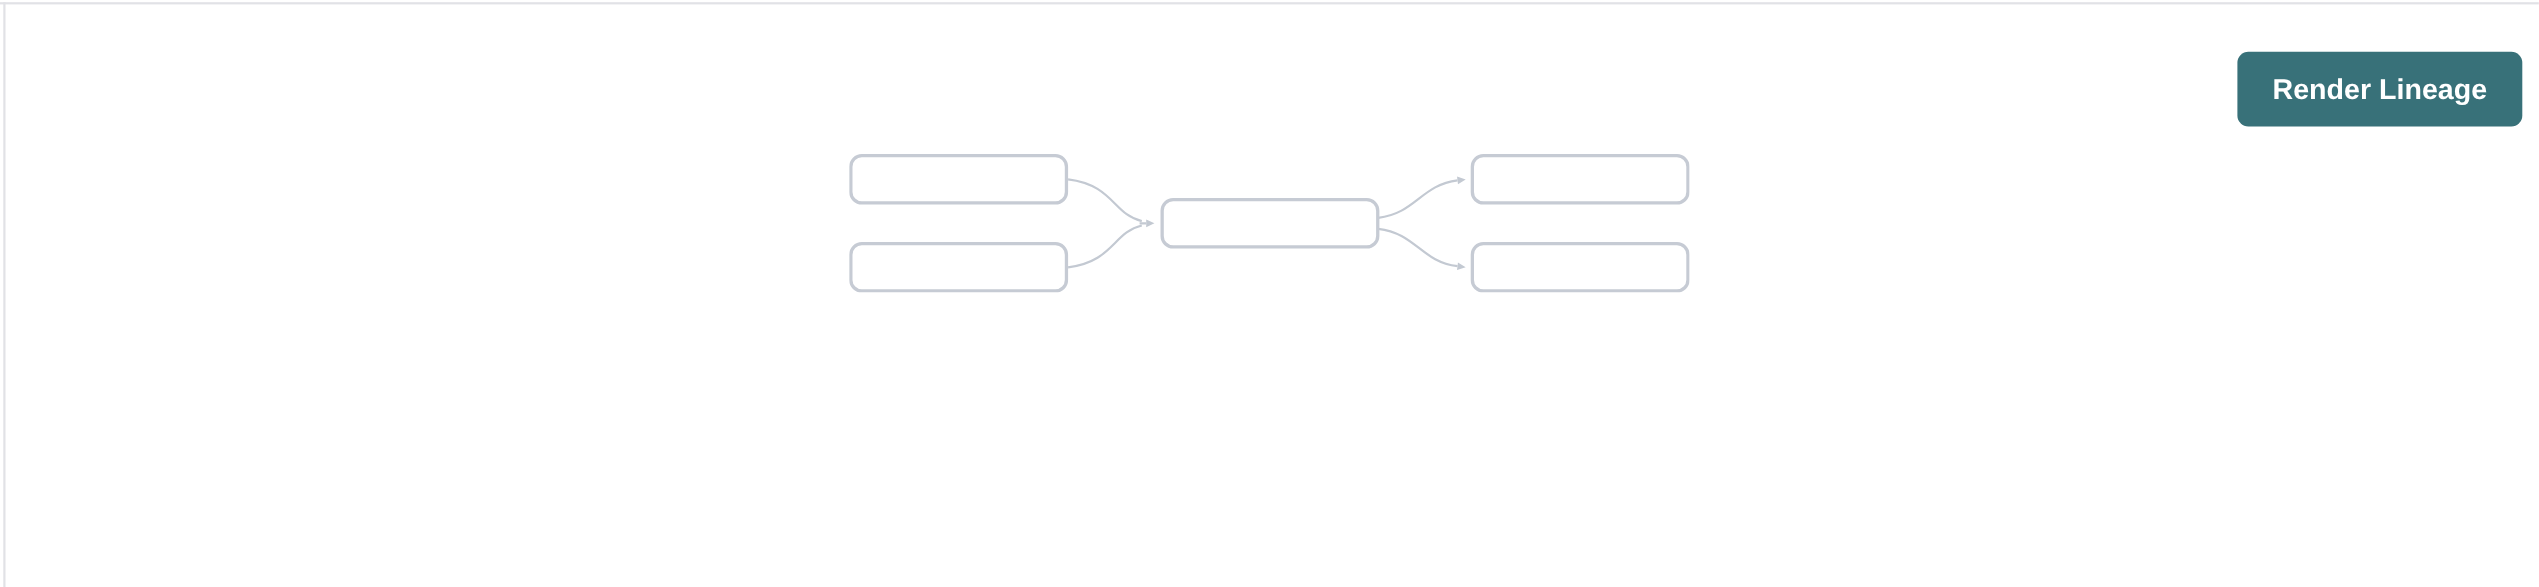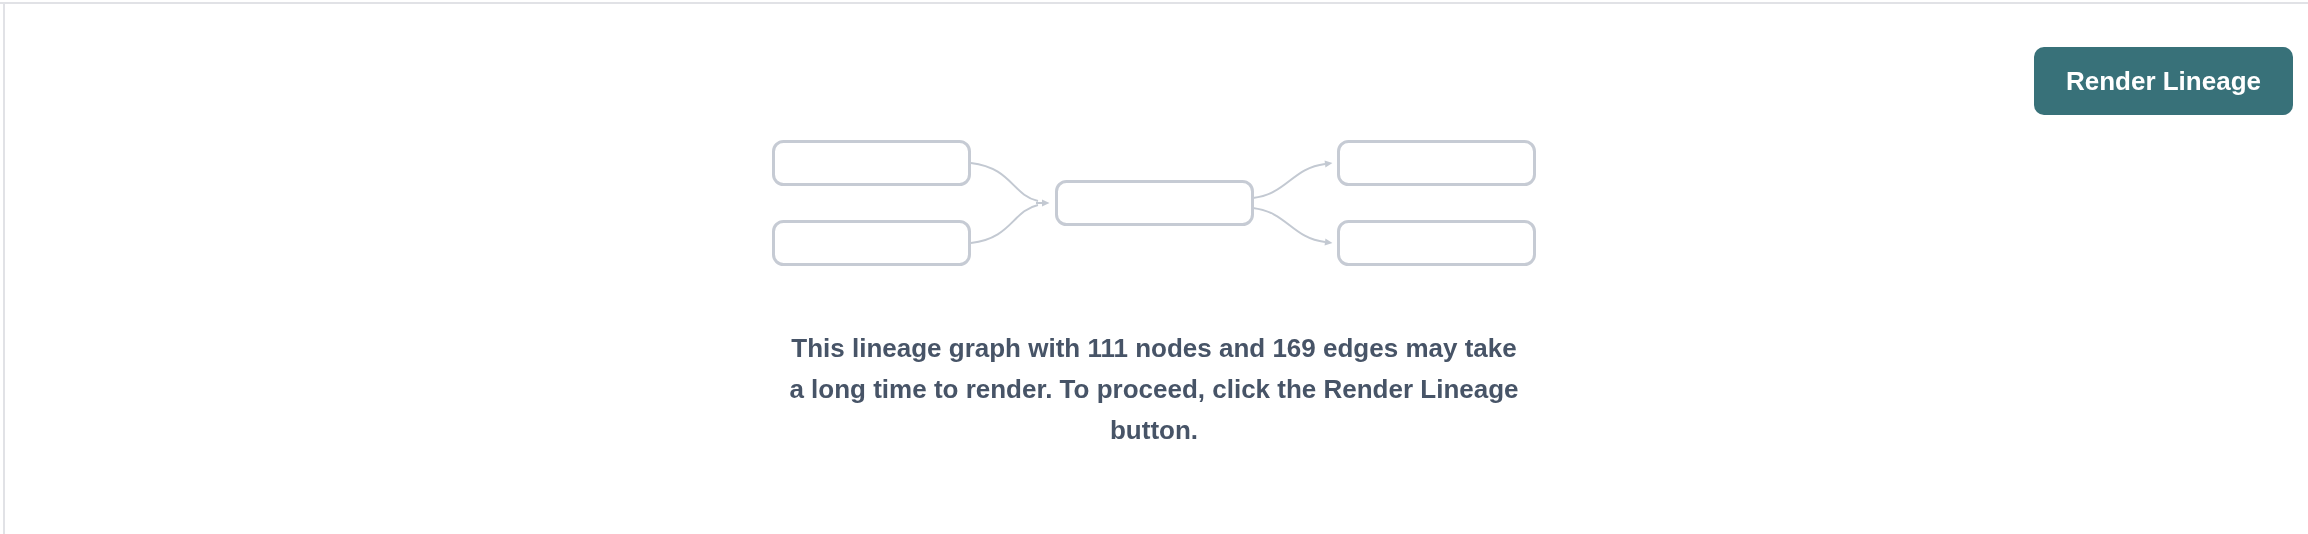--- a/index.html
+++ b/index.html
@@ -93,19 +93,14 @@
       <path class="edge" d="M481,58 C515,54 520,28 553,24" marker-end="url(#ah)"></path>
       <path class="edge" d="M481,68 C515,72 520,98 553,102" marker-end="url(#ah)"></path>
 
       <rect class="node" x="1.5" y="1.5" width="196" height="43" rx="10"></rect>
       <rect class="node" x="1.5" y="81.5" width="196" height="43" rx="10"></rect>
       <rect class="node" x="284.5" y="41.5" width="196" height="43" rx="10"></rect>
       <rect class="node" x="566.5" y="1.5" width="196" height="43" rx="10"></rect>
       <rect class="node" x="566.5" y="81.5" width="196" height="43" rx="10"></rect>
     </svg>
 
-    <div class="message">
-      <div>This lineage graph with 111 nodes and 169 edges may take</div>
-      <div>a long time to render. To proceed, click the Render Lineage</div>
-      <div>button.</div>
-    </div>
   </div>
 </div>
 
 </body></html>

